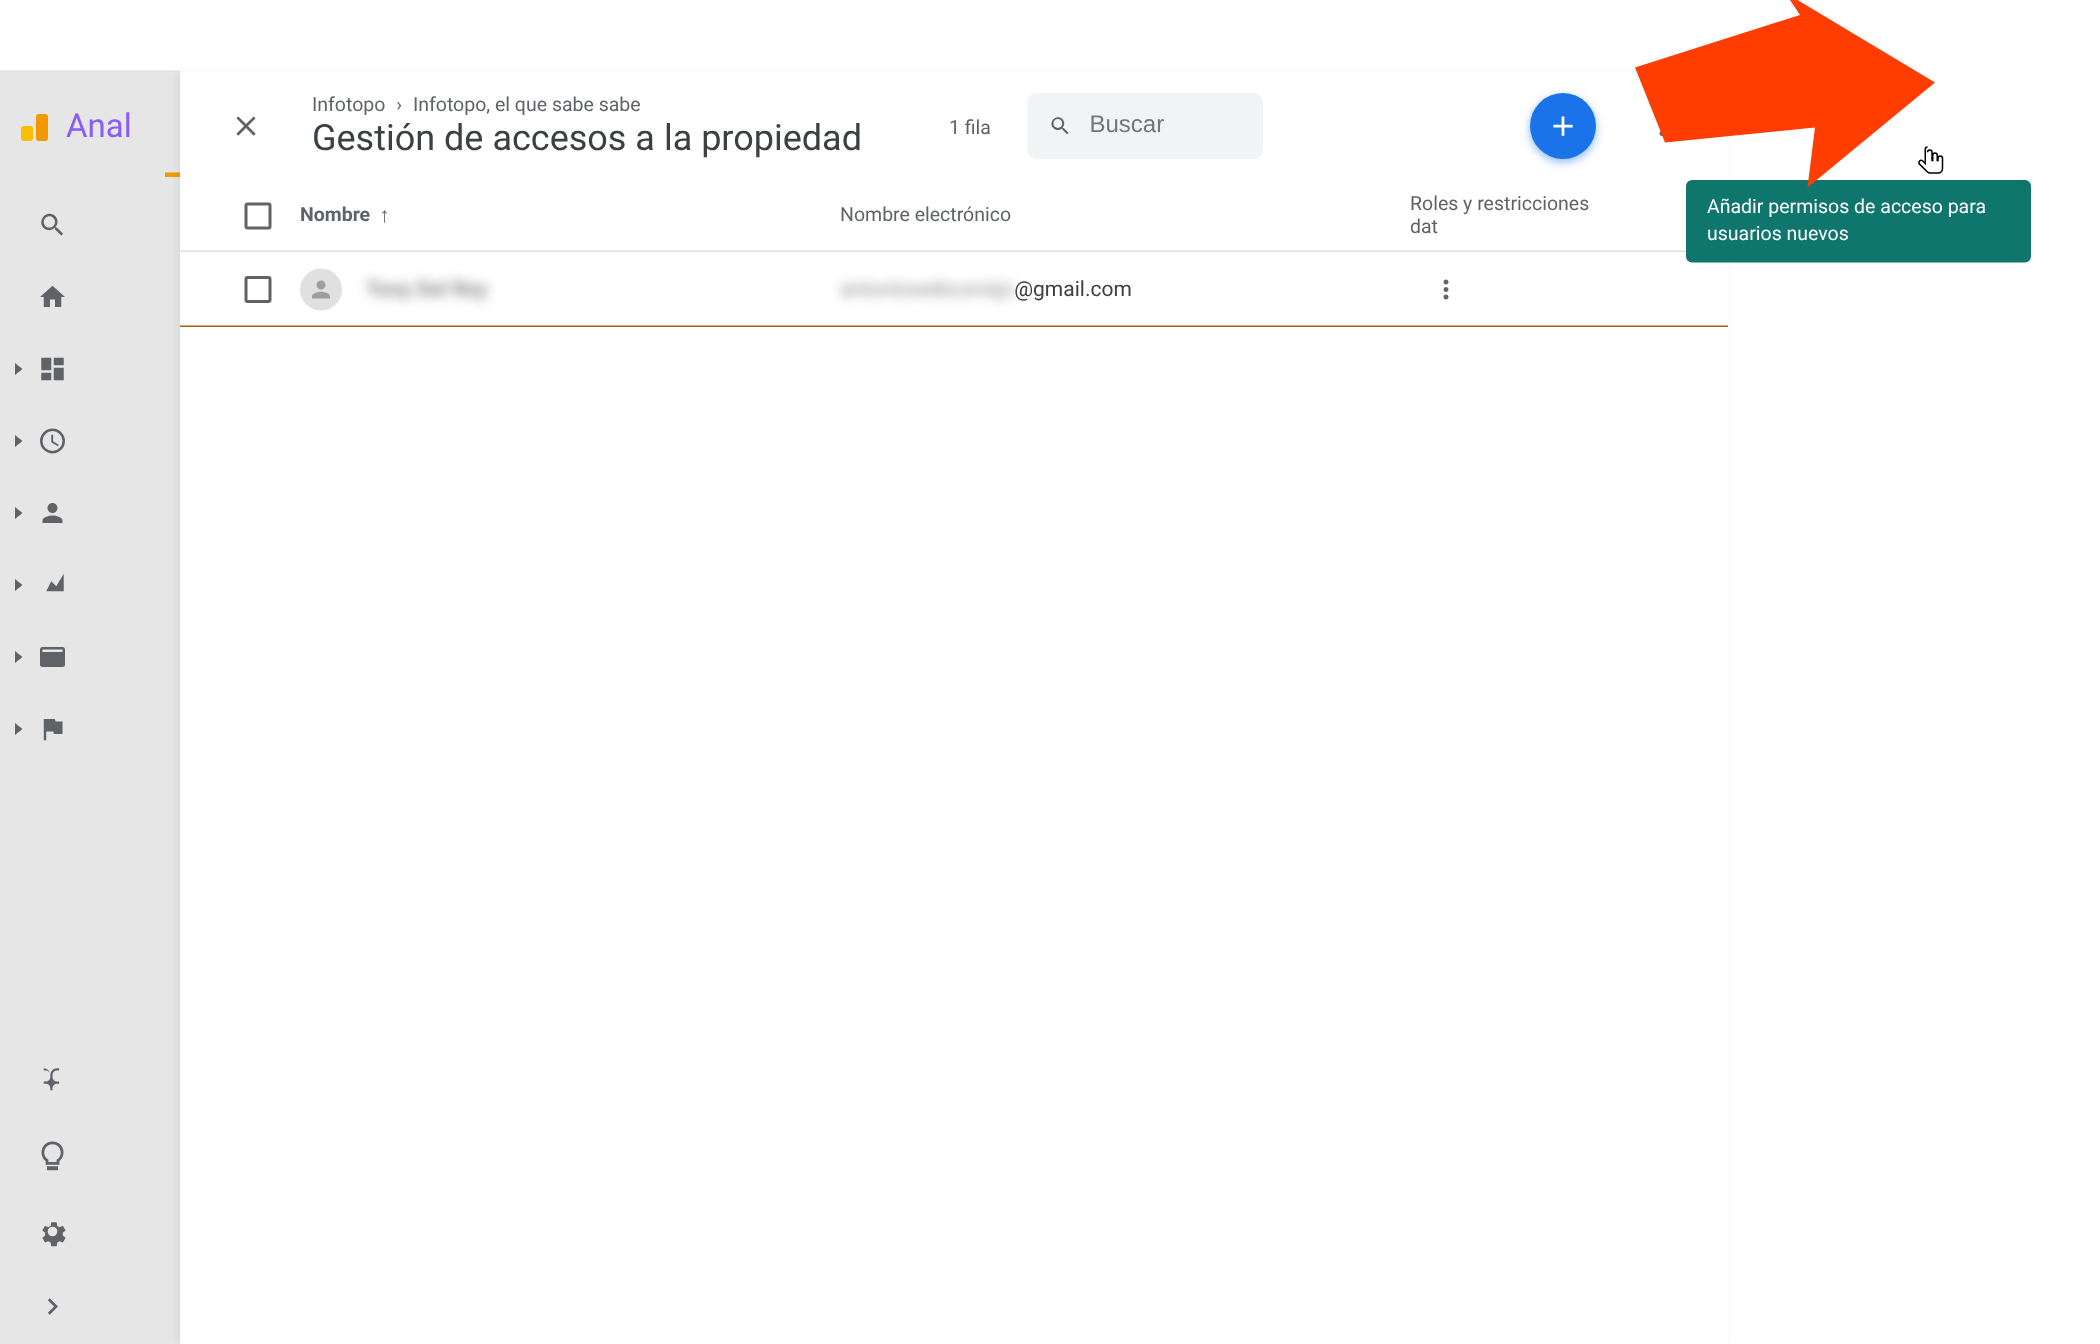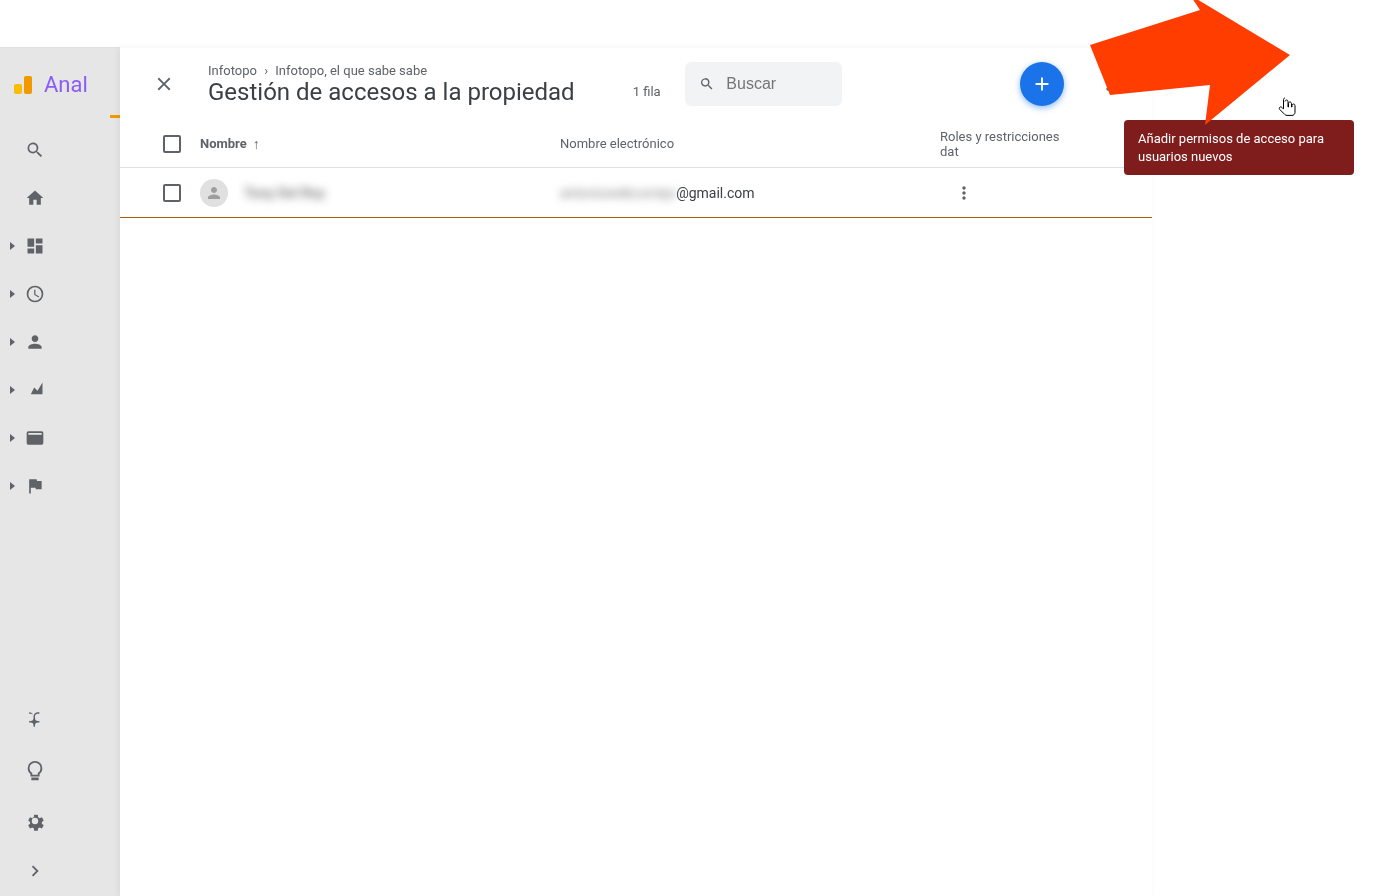--- a/index.html
+++ b/index.html
@@ -106,21 +106,21 @@
   .close-btn{
     width:40px;height:40px;
     display:flex;align-items:center;justify-content:center;
     color:#5f6368; cursor:pointer;
     border-radius:50%;
   }
   .close-btn svg{width:22px;height:22px;fill:#5f6368;}
   .title-block{flex:0 0 auto; min-width:440px;}
   .breadcrumb{font-size:13px;color:#5f6368;}
   .breadcrumb .sep{margin:0 4px;}
-  .title-line{display:flex;align-items:center;gap:10px;}
+  .title-line{display:flex;align-items:flex-start;gap:10px;}
   .page-title{font-size:24px;color:#3c4043;font-weight:400;}
   .row-count{font-size:13px;color:#5f6368;margin-left:48px;}
   .search-box{
     flex:1;
     max-width:420px;
     height:44px;
     background:#f1f3f4;
     border-radius:6px;
     display:flex; align-items:center;
     padding:0 14px;
@@ -187,21 +187,21 @@
   .red-arrow{
     position:absolute;
     left:1090px; top:-5px;
     z-index:10;
     pointer-events:none;
   }
   
   .tooltip{
     position:absolute;
     right:46px; top:120px;
-    background:#7f1d1d;
+    background:#0f766e;
     color:#fff;
     font-size:13px;
     padding:10px 14px;
     border-radius:4px;
     z-index:9;
     max-width:230px;
     line-height:1.35;
   }
   
   .cursor-hand{

